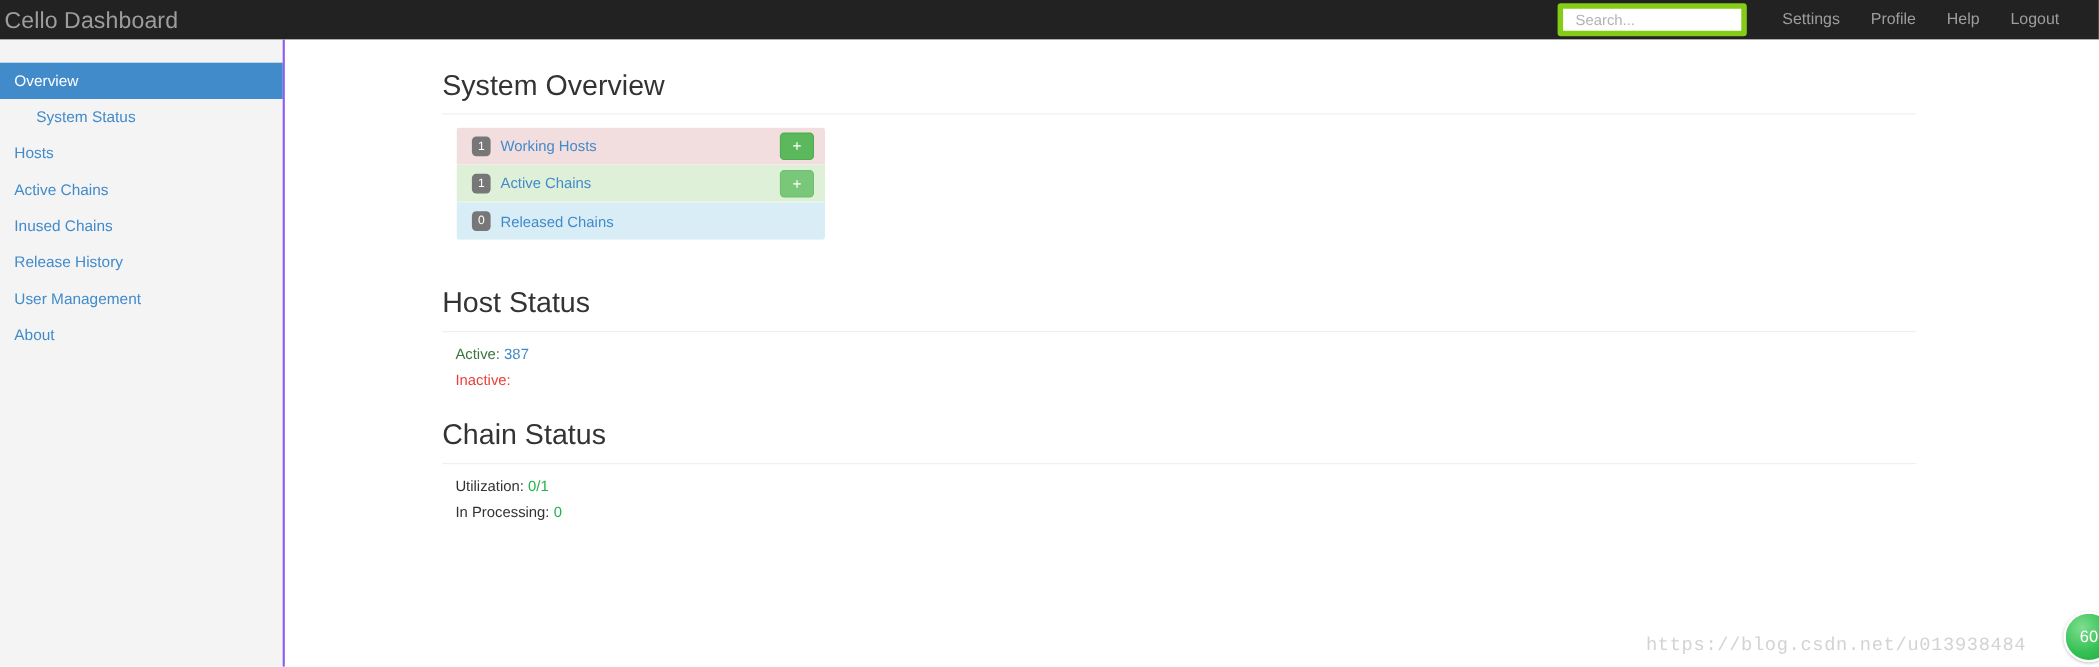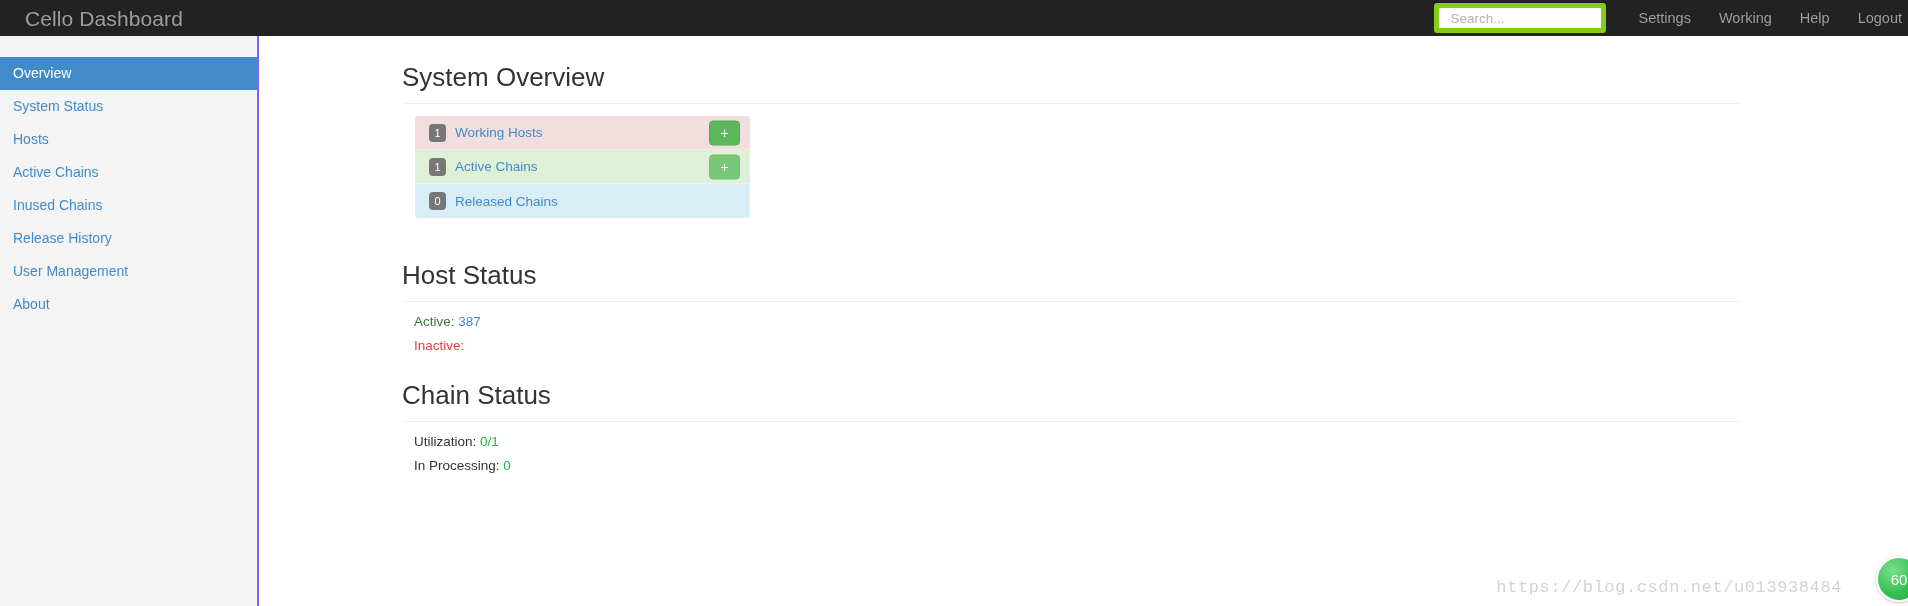--- a/index.html
+++ b/index.html
@@ -18,21 +18,21 @@
     top: 0; left: 0;
     width: 1908px; height: 36px;
     background: #222222;
     display: flex;
     align-items: center;
   }
   .brand {
     color: #9d9d9d;
     font-size: 21px;
     line-height: 21px;
-    padding-left: 25px;
+    padding-left: 4px;
     letter-spacing: 0.1px;
     white-space: nowrap;
     text-align: center;
   }
   .nav-right {
     margin-left: auto;
     display: flex;
     align-items: center;
     height: 36px;
   }
@@ -52,21 +52,21 @@
   .search-input::placeholder { color: #b3b3b3; }
   .nav-link {
     color: #9d9d9d;
     font-size: 14.5px;
     line-height: 36px;
     text-decoration: none;
     padding: 0 14px;
     white-space: nowrap;
     cursor: pointer;
   }
-  .nav-link:last-child { padding-right: 6px; }
+  .nav-link:last-child { padding-right: 36px; }
 
   
   .sidebar {
     position: absolute;
     top: 36px; left: 0;
     width: 259px;
     height: 570px;
     background: #f4f4f4;
     border-right: 2px solid #8b5cf6;
     padding-top: 11px;
@@ -226,29 +226,29 @@
   }
 </style>
 </head>
 <body>
 
 <div class="navbar">
   <div class="brand">Cello Dashboard</div>
   <div class="nav-right">
     <input class="search-input" type="text" placeholder="Search..." style="">
     <a class="nav-link">Settings</a>
-    <a class="nav-link">Working</a>
+    <a class="nav-link">Profile</a>
     <a class="nav-link">Help</a>
     <a class="nav-link">Logout</a>
   </div>
 </div>
 
 <div class="sidebar">
   <a class="side-item active" style="margin-top:10px;">Overview</a>
-  <a class="side-item" style="margin-top:0px;">System Status</a>
+  <a class="side-item" style="margin-top:0px;margin-left:20px;">System Status</a>
   <a class="side-item">Hosts</a>
   <a class="side-item">Active Chains</a>
   <a class="side-item">Inused Chains</a>
   <a class="side-item">Release History</a>
   <a class="side-item">User Management</a>
   <a class="side-item">About</a>
 </div>
 
 <div class="main">
 

